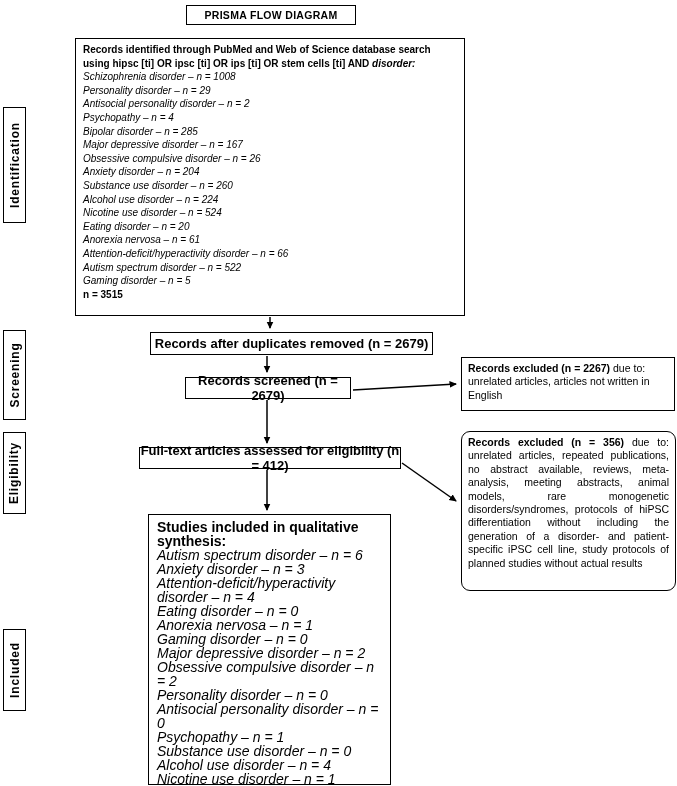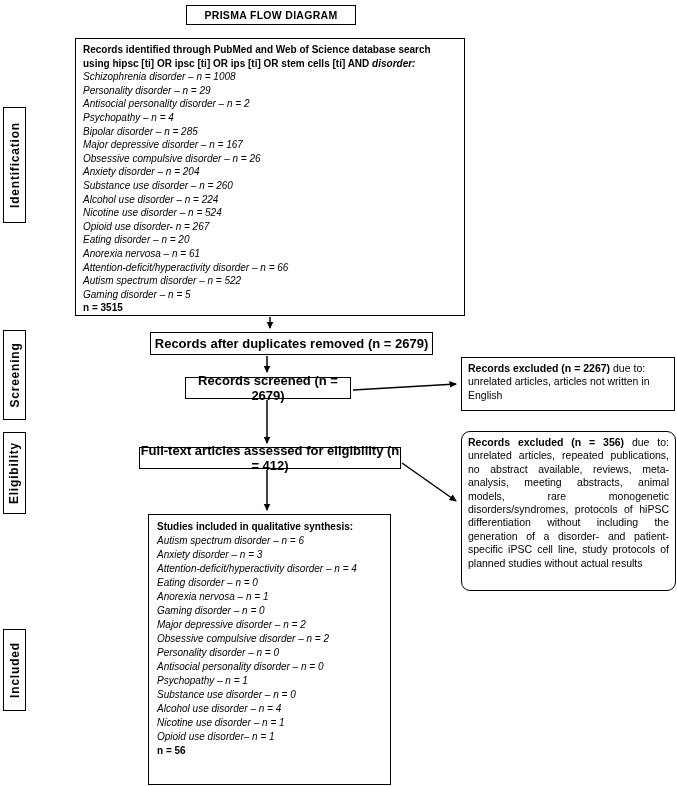--- a/index.html
+++ b/index.html
@@ -53,21 +53,21 @@
   .excl-box {
     font-size: 10.5px; line-height: 13.4px;
     padding: 4px 6px;
   }
   .excl1 { left: 461px; top: 357px; width: 214px; height: 54px; }
   .excl2 { left: 461px; top: 431px; width: 215px; height: 160px; text-align: justify; border-radius: 9px; }
   
   .incl-box {
     left: 148px; top: 514px; width: 243px; height: 271px;
     padding: 5px 6px 2px 8px;
-    font-size: 10px; line-height: 14px;
+    font-size: 14px; line-height: 14px;
   }
   .incl-box .header { font-weight: bold; }
   
   .stage {
     position: absolute;
     left: 3px; width: 23px;
     border: 1.4px solid #000;
     background: #fff;
     display: flex; align-items: center; justify-content: center;
     overflow: visible;
@@ -134,21 +134,20 @@
         <div class="item">Personality disorder – n = 29</div>
         <div class="item">Antisocial personality disorder – n = 2</div>
         <div class="item">Psychopathy – n = 4</div>
         <div class="item">Bipolar disorder – n = 285</div>
         <div class="item">Major depressive disorder – n = 167</div>
         <div class="item">Obsessive compulsive disorder – n = 26</div>
         <div class="item">Anxiety disorder – n = 204</div>
         <div class="item">Substance use disorder – n = 260</div>
         <div class="item">Alcohol use disorder – n = 224</div>
         <div class="item">Nicotine use disorder – n = 524</div>
-        <div class="item">Opioid use disorder- n = 267</div>
         <div class="item">Eating disorder – n = 20</div>
         <div class="item">Anorexia nervosa – n = 61</div>
         <div class="item">Attention-deficit/hyperactivity disorder – n = 66</div>
         <div class="item">Autism spectrum disorder – n = 522</div>
         <div class="item">Gaming disorder – n = 5</div>
       </div>
     <div class="total">n = 3515</div>
   </div>
 
   <div class="box dup-box flow-small center">Records after duplicates removed (n = 2679)</div>

